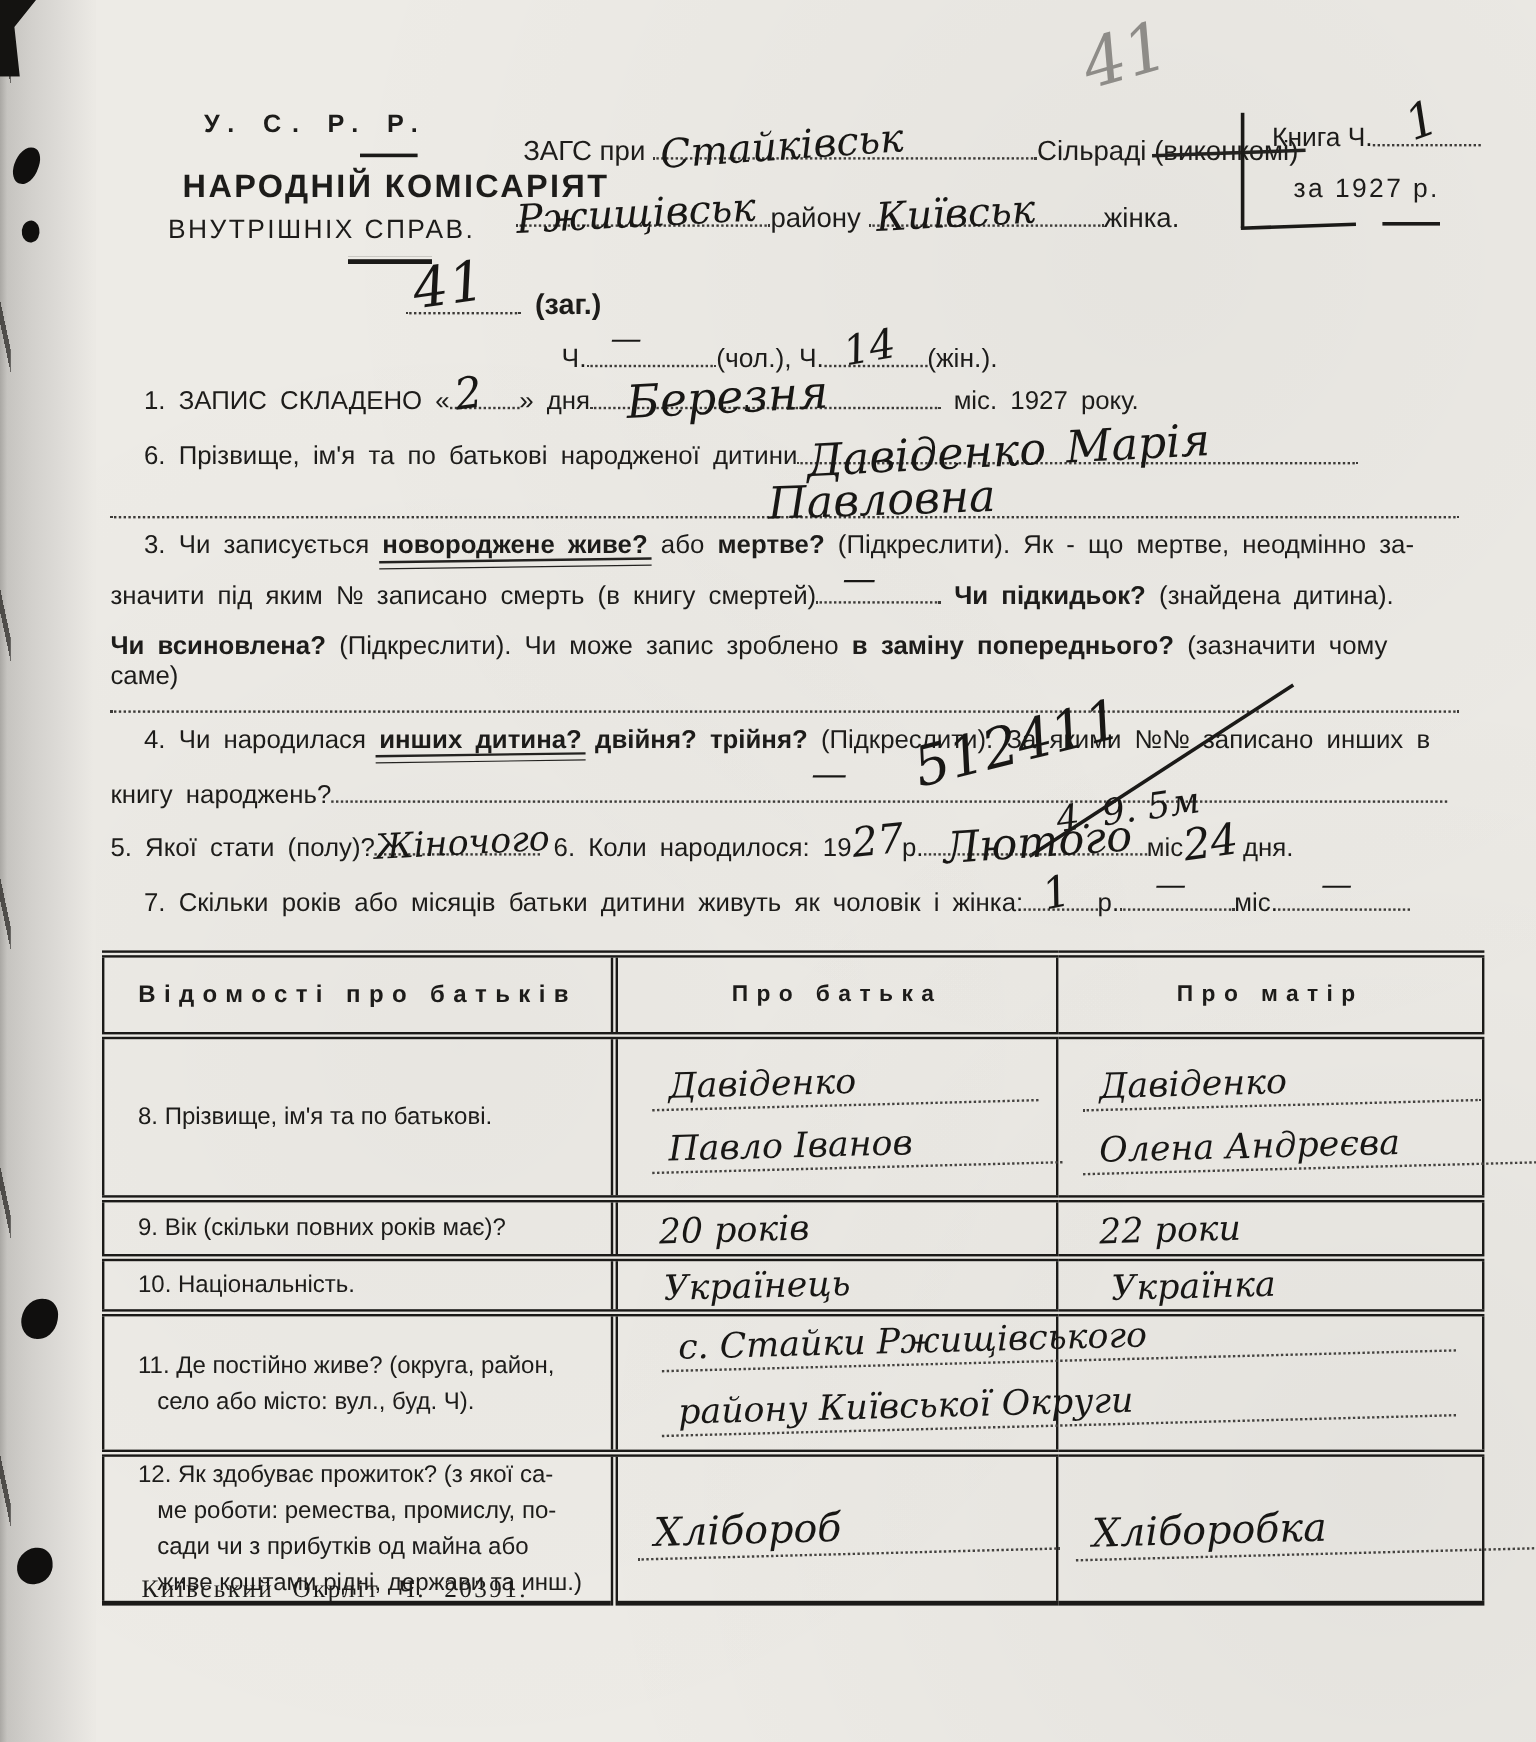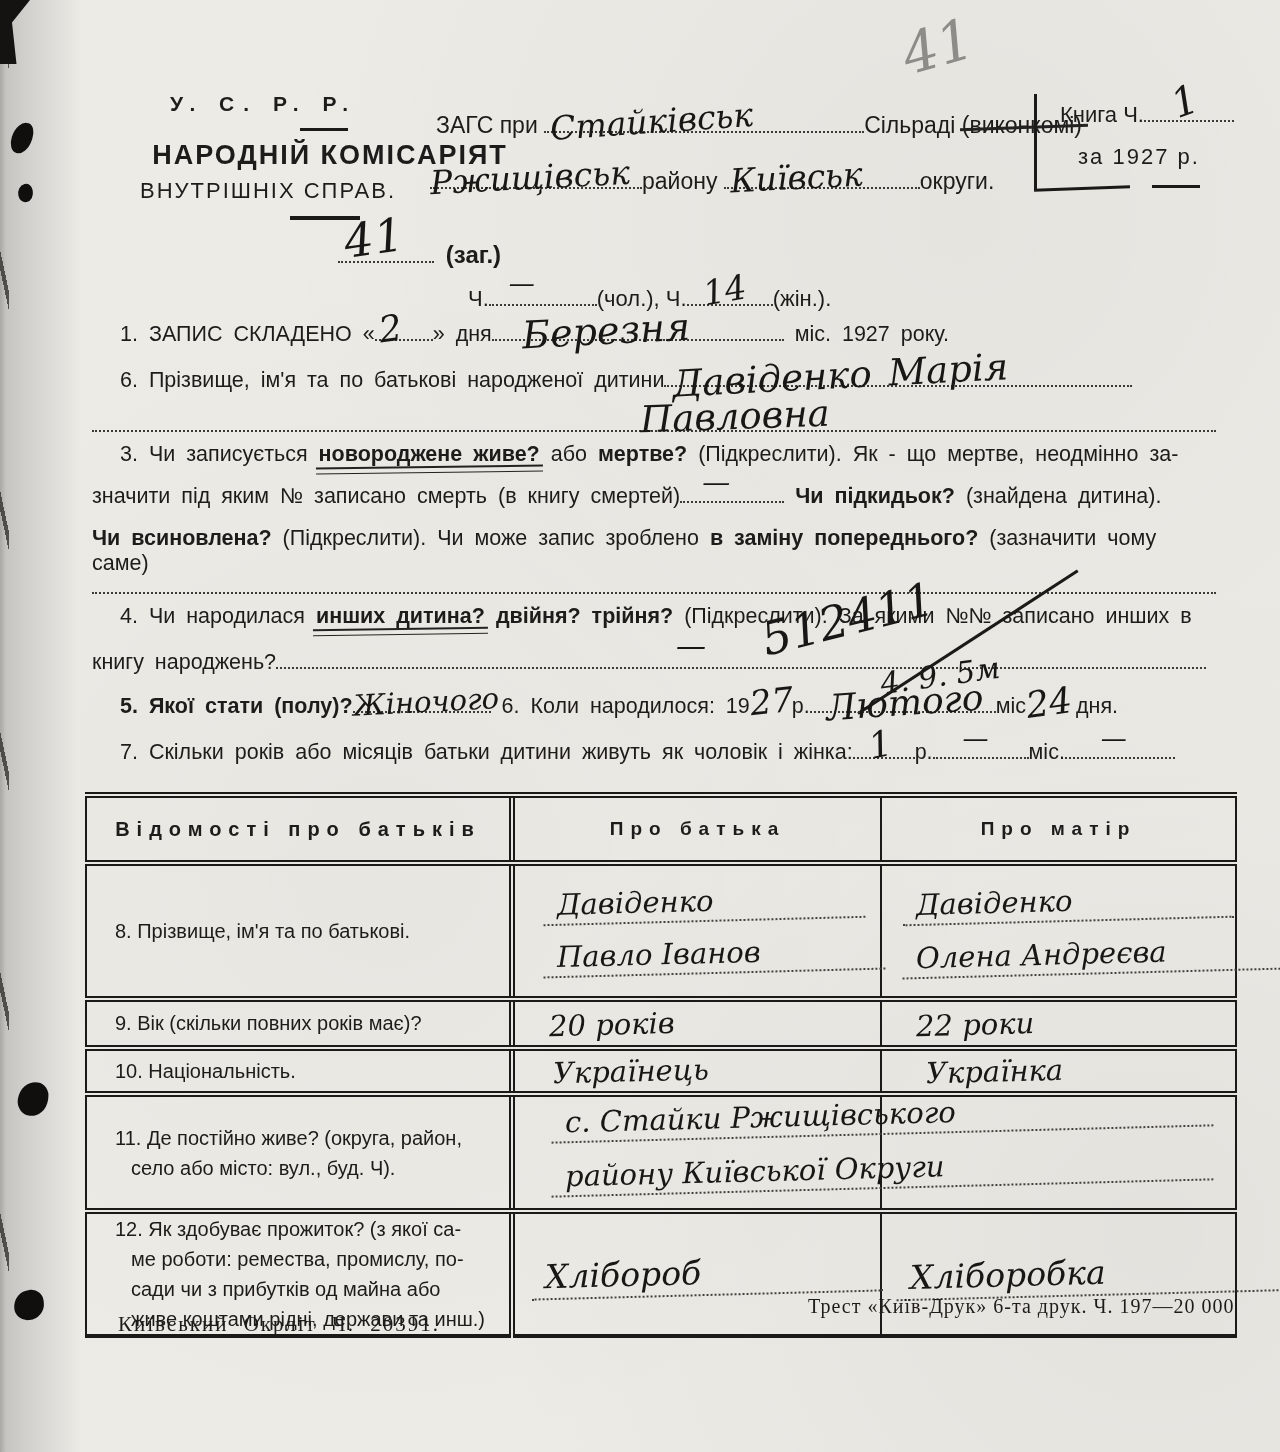--- a/index.html
+++ b/index.html
@@ -107,21 +107,21 @@
   <div class="org3 print">ВНУТРІШНІХ СПРАВ.</div>
   <div class="rule org-rule2"></div>
 
   <div class="print zags1">
     <span>ЗАГС при</span>
     <span class="fill" style="width:320px;"><span class="hw hw-big" style="transform:rotate(-4deg);bottom:-10px;">Стайківськ</span></span><span>Сільраді</span>
     <span class="struck">(виконкомі)</span>
   </div>
   <div class="print zags2">
     <span class="fill" style="width:212px;"><span class="hw hw-big" style="transform:rotate(-3deg);bottom:-10px;left:0;">Ржищівськ</span></span><span>району</span>
-    <span class="fill" style="width:196px;"><span class="hw hw-big" style="transform:rotate(-3deg);bottom:-10px;">Київськ</span></span><span>округи.</span>
+    <span class="fill" style="width:196px;"><span class="hw hw-big" style="transform:rotate(-3deg);bottom:-10px;">Київськ</span></span><span>жінка.</span>
   </div>
 
   <div class="rule bookbox-v"></div>
   <div class="rule bookbox-h"></div>
   <div class="rule bookbox-dash"></div>
   <div class="print book-label">
     <span>Книга Ч.</span><span class="fill" style="width:90px;"><span class="hw" style="font-size:40px;transform:rotate(-20deg);bottom:-4px;left:28px;">1</span></span>
   </div>
   <div class="print book-year">за 1927 р.</div>
 
@@ -177,21 +177,21 @@
     </div>
     <div class="line" style="margin-top:4px;">
       <span>книгу народжень?</span><span class="fill" style="width:930px;"><span class="hw" style="font-size:30px;bottom:4px;left:400px;">—</span></span>
     </div>
   </div>
   <div class="hw print" style="left:760px;top:592px;font-size:46px;transform:rotate(-14deg);">512411</div>
   <div class="hw print" style="left:880px;top:658px;font-size:30px;transform:rotate(-8deg);">4. 9. 5м</div>
   <div class="scrawl-line" style="left:858px;top:712px;"></div>
 
   <div class="sec" style="top:694px;">
-    <span style="margin-left:28px;font-weight:bold;">5. Якої стати (полу)?</span><span class="fill" style="width:138px;"><span class="hw" style="font-size:29px;transform:rotate(-3deg);bottom:-8px;left:0;">Жіночого</span></span>
+    <span style="">5. Якої стати (полу)?</span><span class="fill" style="width:138px;"><span class="hw" style="font-size:29px;transform:rotate(-3deg);bottom:-8px;left:0;">Жіночого</span></span>
     <span>6. Коли народилося: 19</span><span class="fill" style="width:42px;border-bottom:none;"><span class="hw" style="font-size:34px;transform:rotate(-6deg);bottom:-8px;left:0;">27</span></span><span>р.</span><span class="fill" style="width:186px;"><span class="hw" style="font-size:36px;transform:rotate(-4deg);bottom:-12px;left:16px;">Лютого</span></span><span>міс</span><span class="fill" style="width:50px;border-bottom:none;"><span class="hw" style="font-size:36px;transform:rotate(-8deg);bottom:-10px;left:0;">24</span></span><span>дня.</span>
   </div>
 
   <div class="sec" style="top:740px;">
     <span style="margin-left:28px;">7. Скільки років або місяців батьки дитини живуть як чоловік і жінка:</span><span class="fill" style="width:62px;"><span class="hw" style="font-size:36px;transform:rotate(-12deg);bottom:-8px;left:16px;">1</span></span><span>р.</span><span class="fill" style="width:96px;"><span class="hw" style="font-size:26px;bottom:4px;left:30px;">—</span></span><span>міс.</span><span class="fill" style="width:110px;"><span class="hw" style="font-size:26px;bottom:4px;left:36px;">—</span></span>
   </div>
 
   <table class="ptable">
     <colgroup>
         <col style="width:426px">
@@ -261,15 +261,14 @@
             <span class="hwline" style="width:330px;margin-left:16px;font-size:33px;">Хлібороб</span>
           </td>
       <td class="c3">
             <span class="hwline" style="width:380px;margin-left:14px;font-size:33px;">Хліборобка</span>
           </td>
     </tr>
   </tbody>
     </table>
 
   <div class="print footer-left">Київський Окрліт Ч. 20391.</div>
-  <div class="print footer-right">Трест «Київ-Друк» 6-та друк. Ч. 197—20 000</div>
 
 </div>
 
 </body></html>

